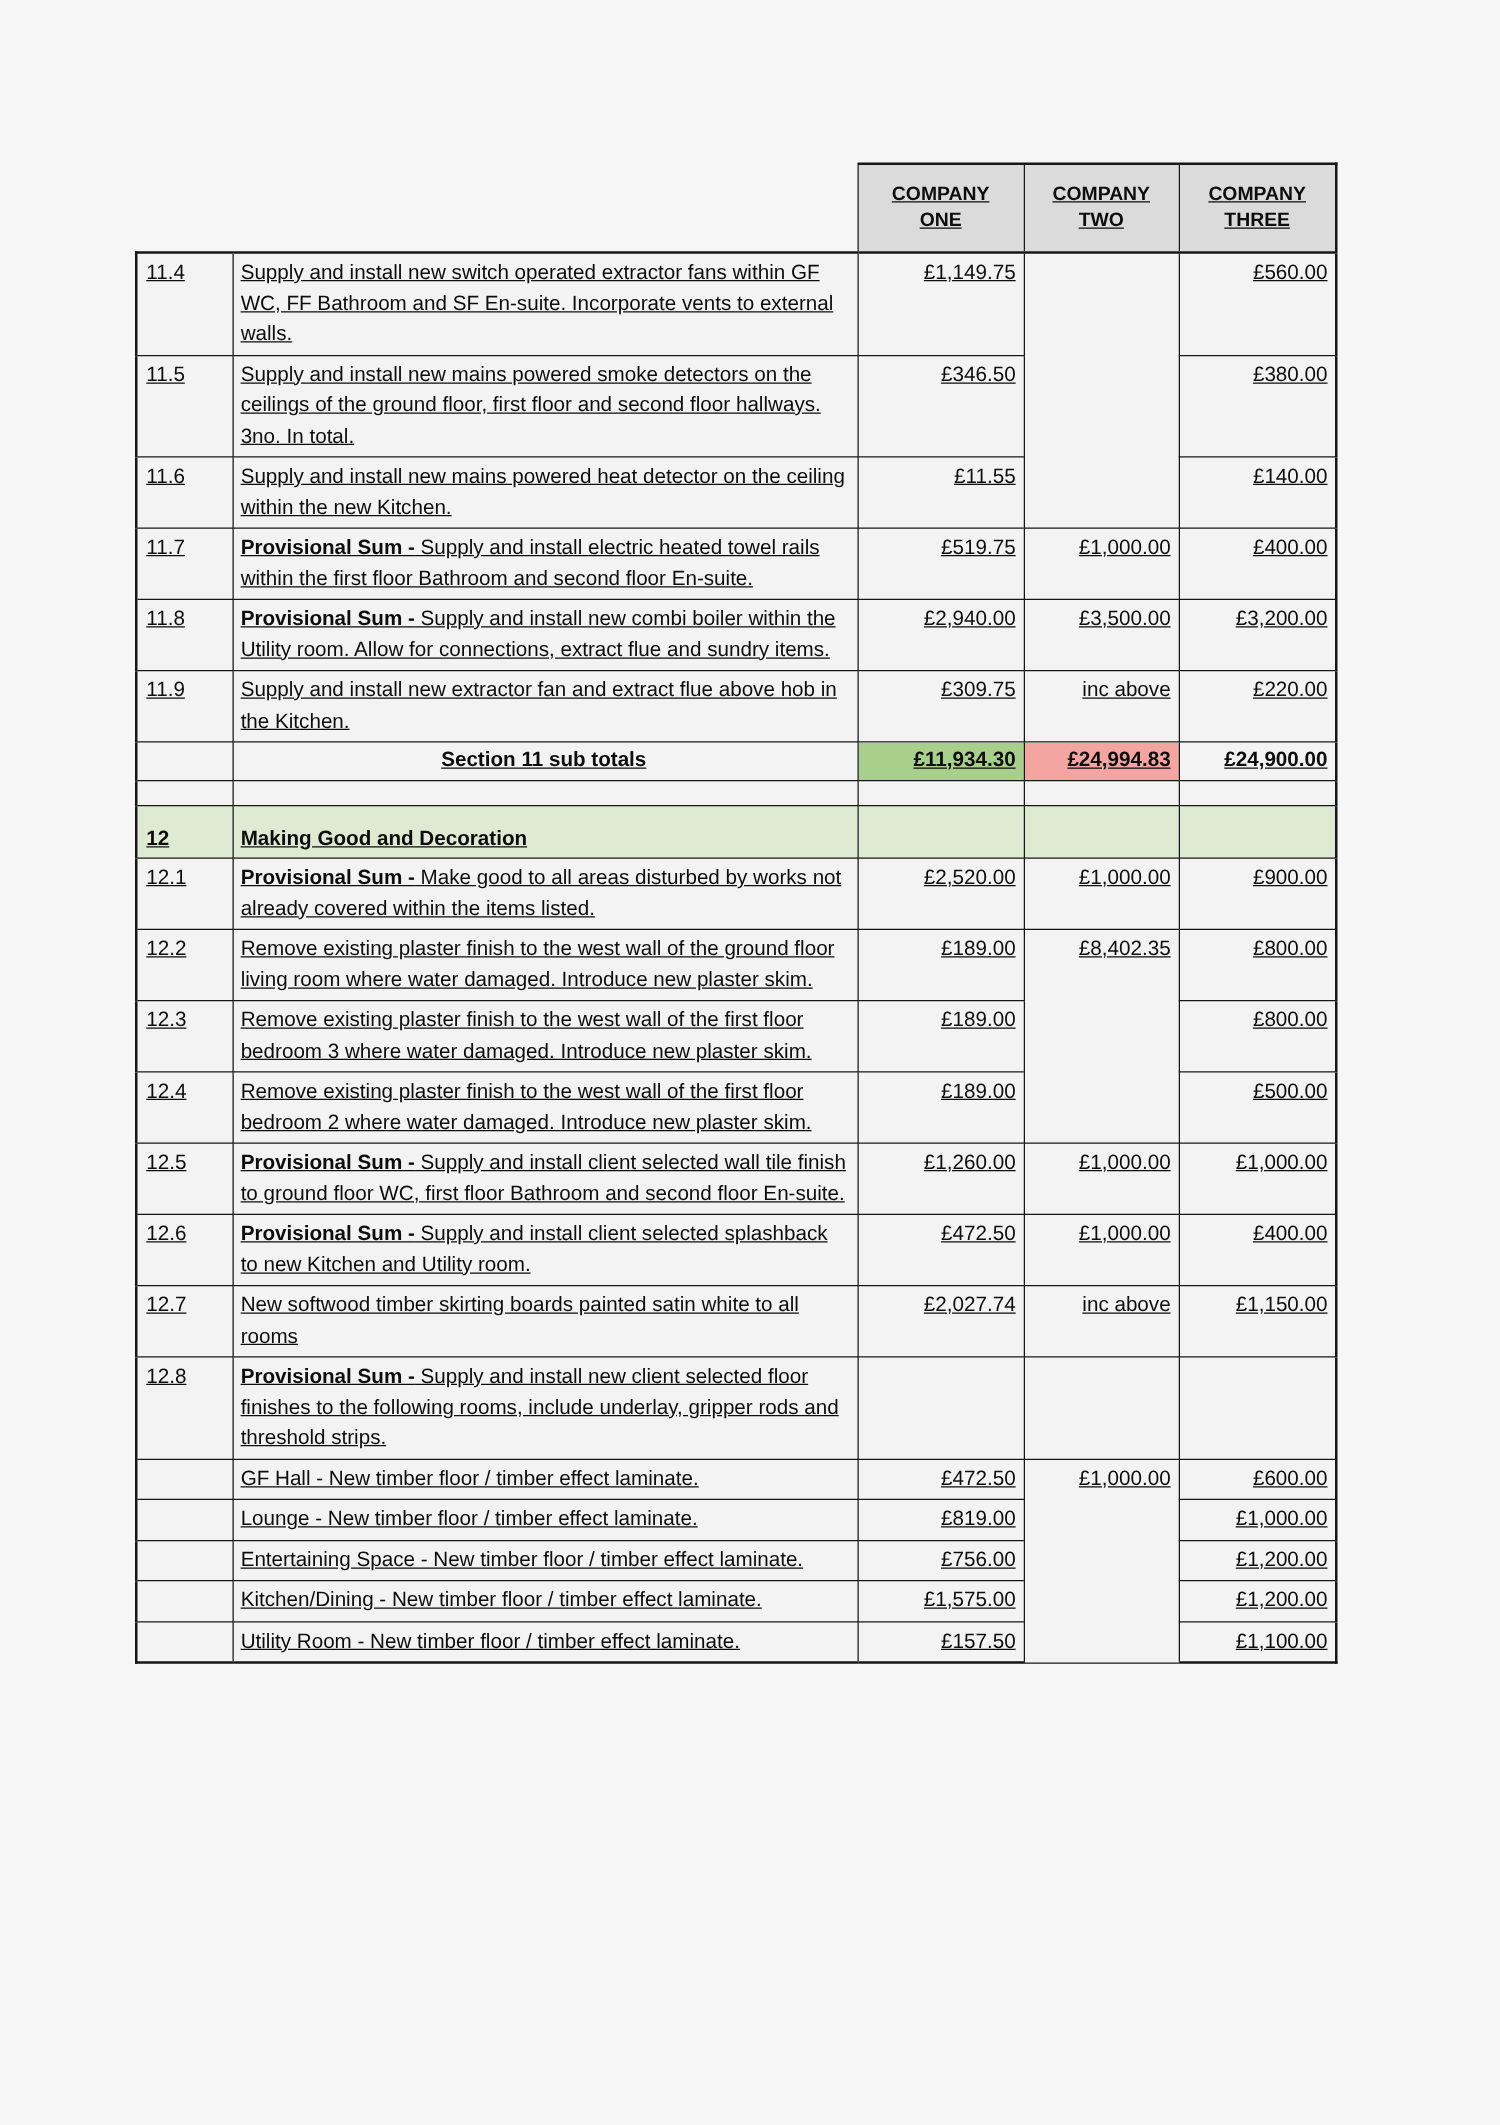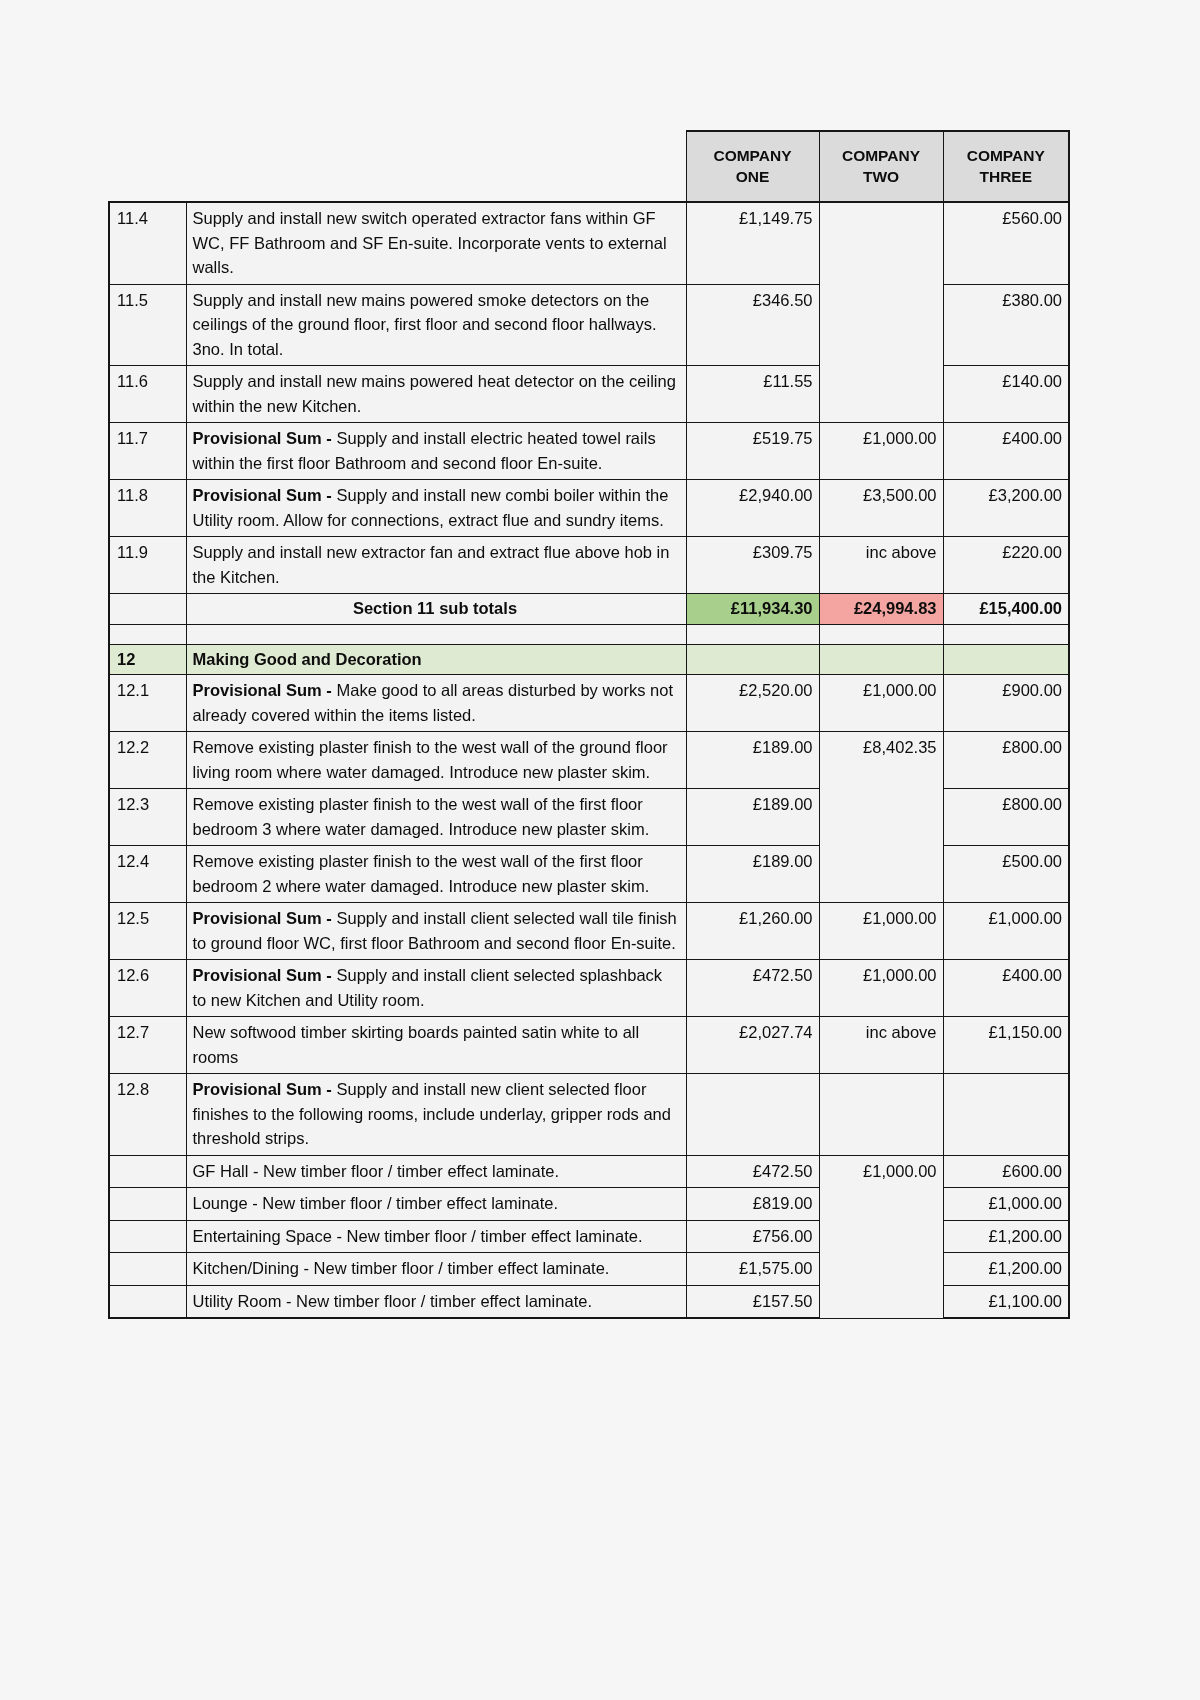--- a/index.html
+++ b/index.html
@@ -12,21 +12,21 @@
     --section-green:#dfead3;
   }
   html,body{margin:0;padding:0;}
   body{
     width:1200px;height:1700px;
     background:var(--page-bg);
     font-family:"Liberation Sans","DejaVu Sans",sans-serif;
     color:#0d0d0d;
     position:relative;
   }
-  .sheet{position:absolute;left:108px;top:130px;width:1092px;}
+  .sheet{position:absolute;left:108px;top:130px;width:1092px;text-decoration:underline;}
   table.quote{
     border-collapse:collapse;
     table-layout:fixed;
     width:960px;
     font-size:16.5px;
     line-height:24.5px;
   }
   col.c-item{width:77px;}
   col.c-desc{width:500px;}
   col.c-one{width:133px;}
@@ -74,21 +74,21 @@
     text-align:center;
     font-weight:700;
   }
   tr.subtotal td.price{font-weight:700;}
   td.sub-one{background:var(--sub-green);}
   td.sub-two{background:var(--sub-red);}
   tr.spacer td{height:19px;padding:0;}
   tr.section td{
     background:var(--section-green);
     font-weight:700;
-    padding-top:2px;
+    padding-top:14px;
     padding-bottom:3px;
   }
   
   tbody tr td:first-child{border-left-width:2px;margin-top:36px;}
   tbody tr td:last-child{border-right-width:2px;}
   tbody tr:first-child td{border-top-width:2px;}
   tbody tr:last-child td{border-bottom-width:2px;}
   thead th.company:last-child{border-right-width:2px;}
 </style>
 </head>
@@ -154,21 +154,21 @@
           <td class="desc">Supply and install new extractor fan and extract flue above hob in the Kitchen.</td>
           <td class="price">£309.75</td>
           <td class="price">inc above</td>
           <td class="price">£220.00</td>
         </tr>
         <tr class="subtotal">
           <td class="item"></td>
           <td class="desc">Section 11 sub totals</td>
           <td class="price sub-one">£11,934.30</td>
           <td class="price sub-two">£24,994.83</td>
-          <td class="price">£15,400.00</td>
+          <td class="price">£24,900.00</td>
         </tr>
         <tr class="spacer">
           <td class="item"></td>
           <td class="desc"></td>
           <td class="price"></td>
           <td class="price"></td>
           <td class="price"></td>
         </tr>
         <tr class="section">
           <td class="item">12</td>

